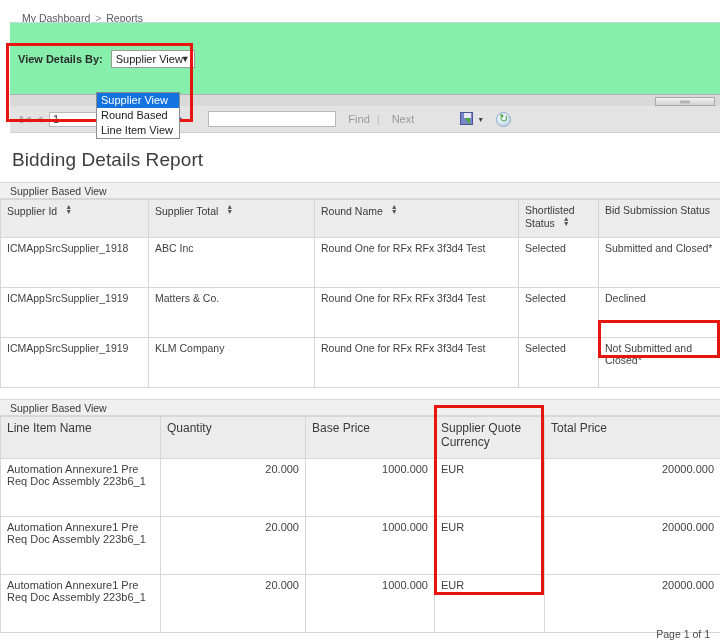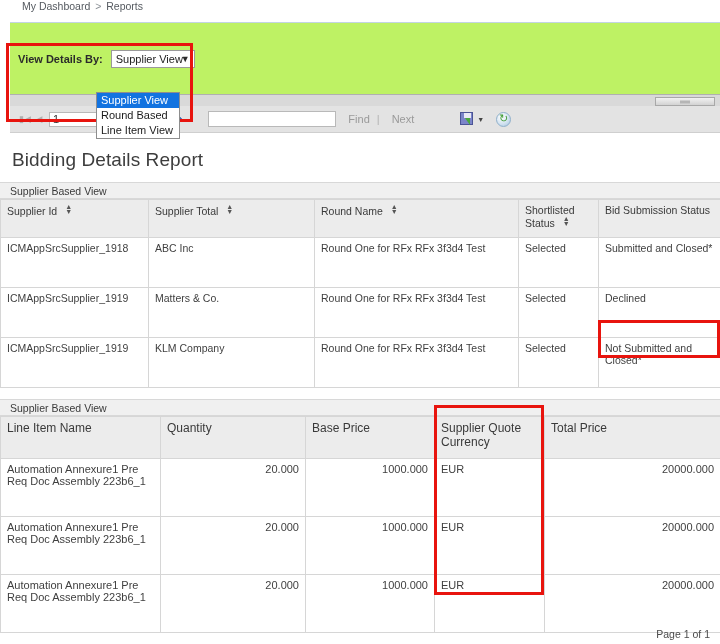--- a/index.html
+++ b/index.html
@@ -14,21 +14,21 @@
     font-family: "Liberation Sans", sans-serif;
     font-size: 11px;
     color: #3a3a3a;
     overflow: hidden;
   }
 
   
   .breadcrumb {
     position: absolute;
     left: 22px;
-    top: 0;
+    top: 12px;
     font-size: 10.5px;
     color: #555a60;
     white-space: nowrap;
   }
   .breadcrumb .crumb { color: #555a60; }
   .breadcrumb .sep { color: #8a8f95; padding: 0 2px; }
 
   
   .viewer {
     position: absolute;
@@ -36,21 +36,21 @@
     top: 22px;
     width: 720px;
     height: 110px;
   }
   .param-panel {
     position: absolute;
     left: 10px;
     top: 0;
     width: 710px;
     height: 72px;
-    background: #bef264;
+    background: #86efac;
     border-top: 1px solid #c3d5e2;
   }
   .param-row {
     position: absolute;
     left: 8px;
     top: 26px;
     display: flex;
     align-items: center;
     height: 20px;
   }

